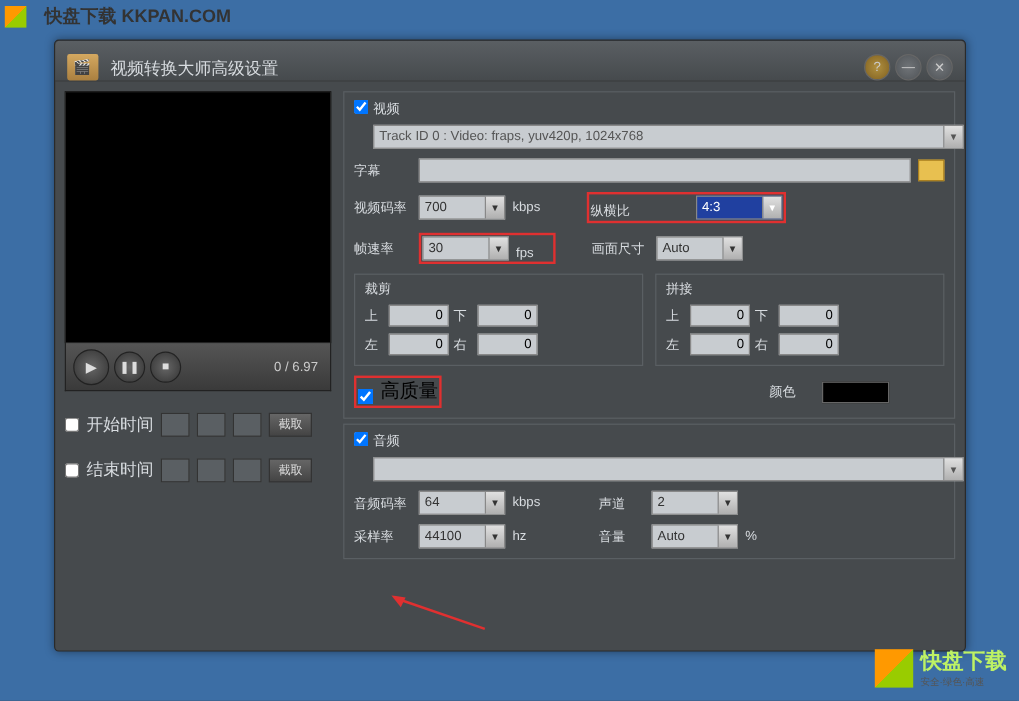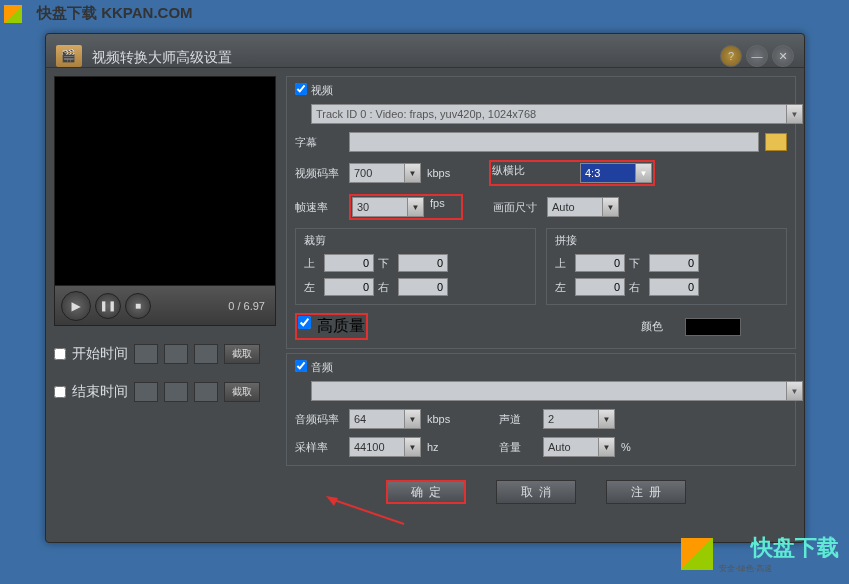--- a/index.html
+++ b/index.html
@@ -2,21 +2,21 @@
 <html><head>
   <meta charset="utf-8">
   <style>
     * { box-sizing: border-box; margin: 0; padding: 0; font-family: "Microsoft YaHei", Arial, sans-serif; }
     body { width: 849px; height: 584px; background: #3c6ea5; position: relative; overflow: hidden; }
     
     .watermark-tl { position: absolute; top: 4px; left: 4px; display: flex; align-items: center; gap: 15px; color: #333; font-size: 15px; font-weight: bold; z-index: 100; }
     .watermark-tl .icon { width: 18px; height: 18px; background: linear-gradient(135deg, #ff9900 50%, #99cc00 50%); }
     .watermark-br { position: absolute; bottom: 10px; right: 10px; display: flex; align-items: center; gap: 6px; z-index: 100; }
     .watermark-br .icon { width: 32px; height: 32px; background: linear-gradient(135deg, #ff9900 50%, #99cc00 50%); }
-    .watermark-br .txt { color: #5eead4; font-size: 22px; font-weight: bold; margin-left: 32px; }
+    .watermark-br .txt { color: #bef264; font-size: 18px; font-weight: bold; }
     .watermark-br .sub { color: #555; font-size: 8px; }
     
     .window { position: absolute; top: 33px; left: 45px; width: 760px; height: 510px; background: #464a4d; border: 1px solid #2a2a2a; box-shadow: 0 0 8px rgba(0,0,0,0.4); border-radius: 4px; }
     
     .titlebar { height: 34px; background: linear-gradient(#5a5f63, #464a4d); display: flex; align-items: flex-end; padding: 0 10px; border-bottom: 1px solid #333; border-radius: 4px 4px 0 0; }
     .titlebar .appicon { width: 26px; height: 22px; background: linear-gradient(#d4a860, #aa8040); border-radius: 2px; margin-right: 10px; display: flex; align-items: center; justify-content: center; }
     .titlebar .appicon::before { content: "🎬"; font-size: 12px; }
     .titlebar .title { color: #d8dce0; font-size: 14px; flex: 1; }
     .titlebar .btn { width: 22px; height: 22px; border-radius: 11px; margin-left: 4px; border: 1px solid #666; cursor: pointer; display: flex; align-items: center; justify-content: center; font-size: 11px; color: #ccc; }
     .titlebar .btn.help { background: radial-gradient(#b09040, #806020); }
@@ -51,21 +51,21 @@
     .row { display: flex; align-items: center; gap: 6px; margin-top: 8px; }
     .lbl { color: #d8dce0; font-size: 11px; min-width: 48px; }
     .lbl.narrow { min-width: 38px; }
     .txtinput { height: 20px; background: #c8ccd0; border: 1px solid #888; flex: 1; font-size: 11px; padding: 0 4px; }
     .folderbtn { width: 22px; height: 18px; background: #e8c050; border: 1px solid #aa8020; cursor: pointer; }
     
     .dd { width: 72px; height: 20px; background: #c8ccd0; border: 1px solid #888; font-size: 11px; color: #333; position: relative; padding: 0 4px; display: flex; align-items: center; }
     .dd .ddbtn { position: absolute; right: 0; top: 0; width: 16px; height: 18px; background: linear-gradient(#e0e0e0, #b0b0b0); border-left: 1px solid #888; display: flex; align-items: center; justify-content: center; font-size: 8px; cursor: pointer; }
     .dd.selected { background: #2040a0; color: #fff; margin-left: 44px; }
     .unit { color: #d8dce0; font-size: 11px; min-width: 30px; }
-    .redwrap { border: 2px solid #e03030; padding: 1px; display: inline-flex; align-items: flex-start; gap: 6px; }
+    .redwrap { border: 2px solid #e03030; padding: 1px; display: inline-flex; align-items: flex-end; gap: 6px; }
     
     .subgroup { border: 1px solid #5a5f63; padding: 4px 8px 8px 8px; flex: 1; }
     .subgroup .sgtitle { color: #d8dce0; font-size: 11px; margin-bottom: 6px; }
     .numinput { width: 50px; height: 18px; background: #c8ccd0; border: 1px solid #888; font-size: 11px; text-align: right; padding: 0 4px; }
     .sglbl { color: #d8dce0; font-size: 11px; width: 16px; }
     
     .colorswatch { width: 56px; height: 18px; background: #000; border: 1px solid #666; }
     
     .btnbar { display: flex; gap: 30px; justify-content: flex-start; padding: 10px 0 0 100px; }
     .mainbtn { width: 80px; height: 24px; background: linear-gradient(#6a6e72, #4a4e52); border: 1px solid #333; color: #d8dce0; font-size: 12px; cursor: pointer; letter-spacing: 6px; padding-left: 6px; }
@@ -257,25 +257,20 @@
           <span style="width:30px"></span>
           <span class="lbl narrow">音量</span>
           <div class="dd">
               <span>Auto</span>
               <div class="ddbtn">▼</div>
             </div>
           <span class="unit">%</span>
         </div>
       </div>
 
-      <div class="btnbar">
-        <button class="mainbtn highlighted">确定</button>
-        <button class="mainbtn">取消</button>
-        <button class="mainbtn">注册</button>
-      </div>
     </div>
   </div>
 
   <div class="arrow">
     <svg viewBox="0 0 80 30">
         <line x1="78" y1="28" x2="8" y2="4" stroke="#e03030" stroke-width="2"></line>
         <polygon points="0,0 12,2 8,10" fill="#e03030"></polygon>
       </svg>
   </div>
 </div>

